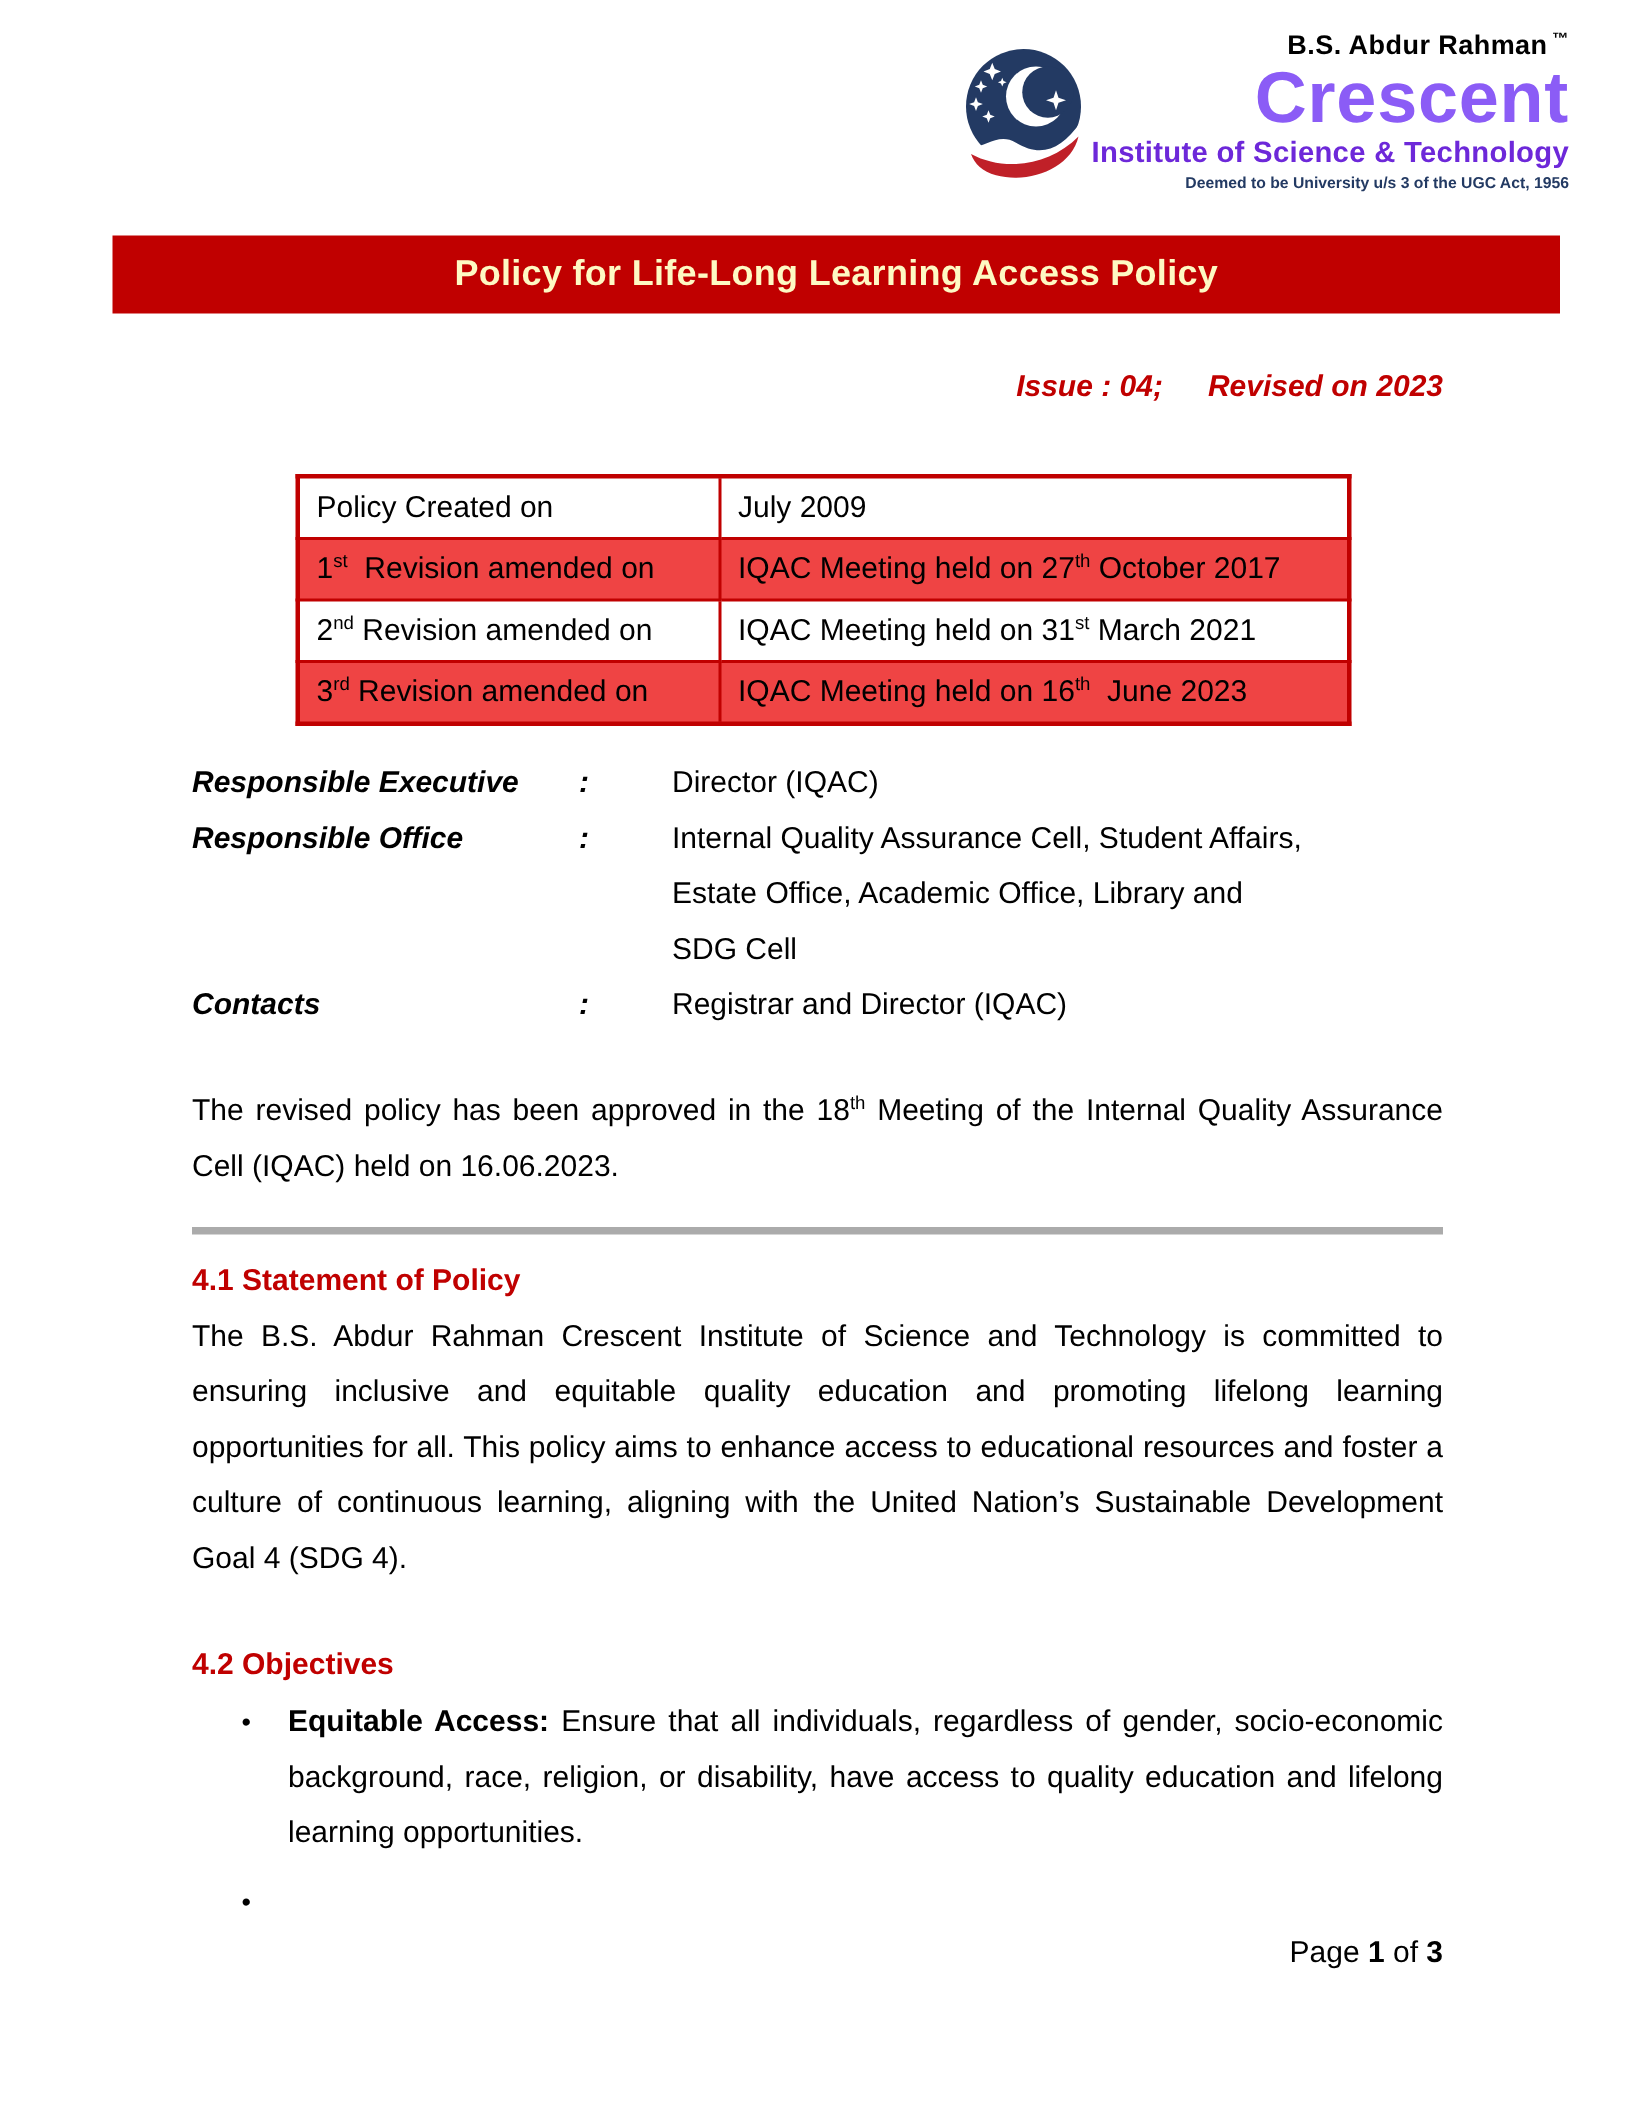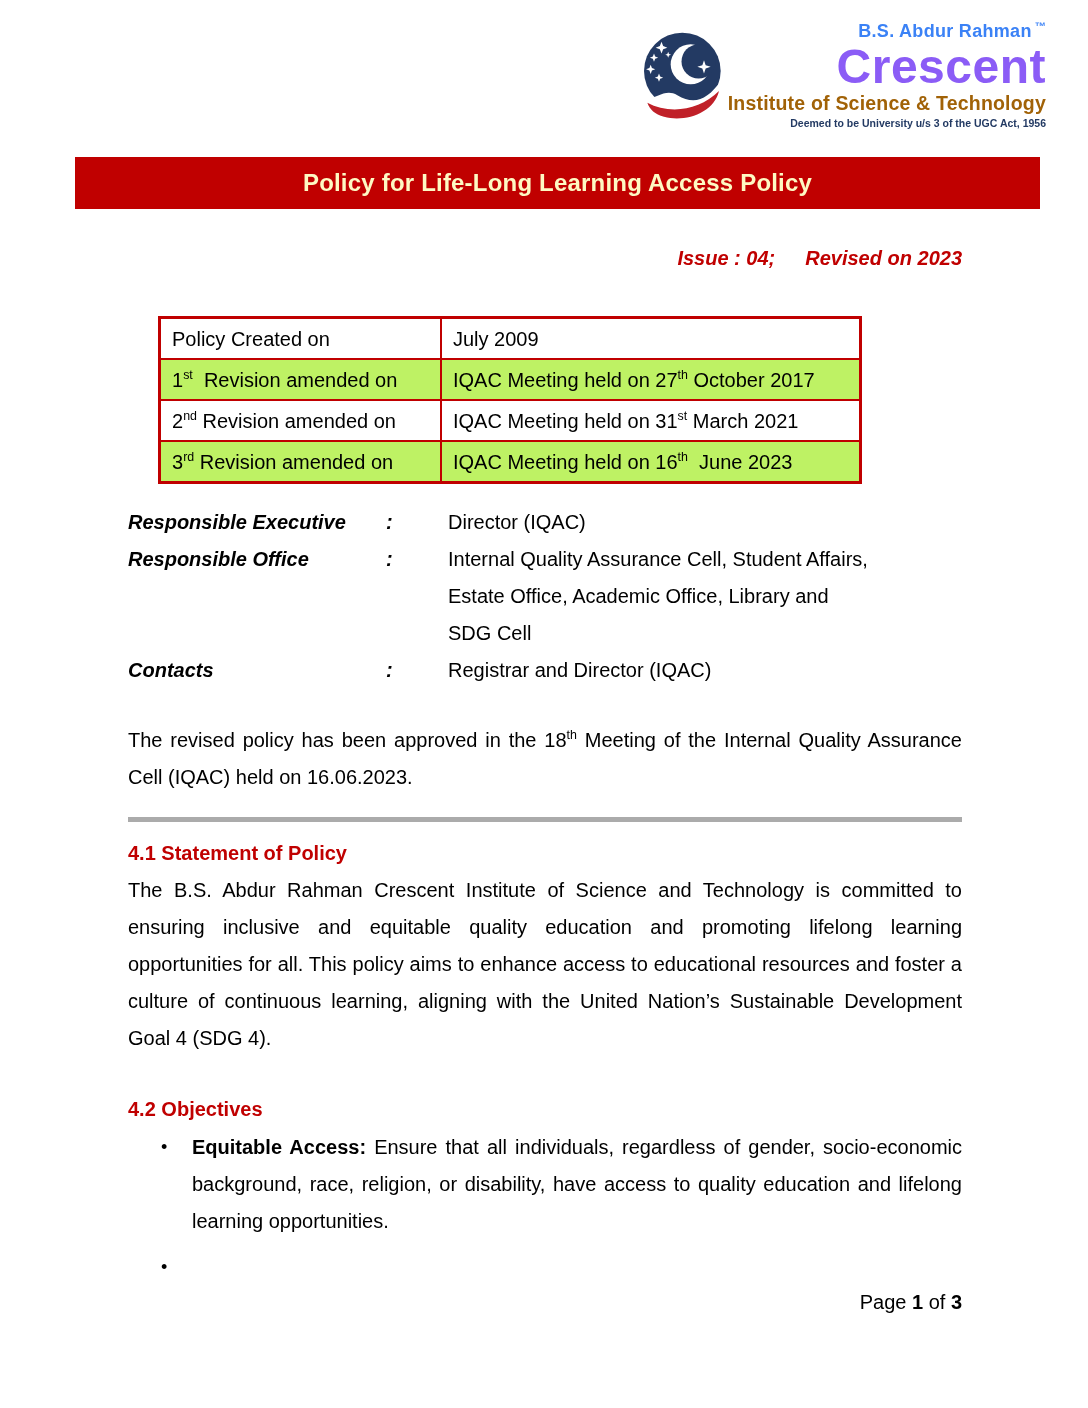--- a/index.html
+++ b/index.html
@@ -11,45 +11,45 @@
     margin: 0 auto;
     overflow: hidden;
     font-family: "Liberation Sans", "DejaVu Sans", sans-serif;
     color: #000;
   }
 
   
   .logo { position: absolute; top: 20px; right: 42px; display: flex; align-items: flex-start; }
   .logo-icon { width: 100px; height: 104px; flex: 0 0 auto; margin-top: 4px; }
   .logo-textcol { display: flex; flex-direction: column; align-items: flex-end; margin-left: -6px; }
-  .logo-tm { font-size: 18px; font-weight: 600; color: #3b82f6; letter-spacing: 0.3px; white-space: nowrap; }
+  .logo-tm { font-size: 18px; font-weight: 600; color: #000000; letter-spacing: 0.3px; white-space: nowrap; }
   .logo-tm .tmsym { font-size: 11px; vertical-align: super; margin-left: 3px; }
   .logo-brand { font-size: 48px; font-weight: 700; color: #8b5cf6; line-height: 1.0; letter-spacing: 0.5px; margin-top: 1px; }
-  .logo-sub { font-size: 19.5px; font-weight: 700; color: #a16207; letter-spacing: 0.2px; margin-top: 1px; white-space: nowrap; }
+  .logo-sub { font-size: 19.5px; font-weight: 700; color: #6d28d9; letter-spacing: 0.2px; margin-top: 1px; white-space: nowrap; }
   .logo-tag { font-size: 10.5px; font-weight: 600; color: #233a63; margin-top: 2px; white-space: nowrap; }
 
   
   .banner {
     position: absolute; left: 75px; top: 157px; width: 965px; height: 52px;
     background: #c00000; display: flex; align-items: center; justify-content: center;
   }
   .banner-title { color: #fef9c3; font-size: 24px; font-weight: 700; letter-spacing: 0.2px; }
 
   
   .content { position: absolute; left: 128px; top: 244px; width: 834px; }
 
   .issue-line { text-align: right; color: #c00000; font-weight: 700; font-style: italic; font-size: 20px; line-height: 28px; }
   .issue-line .rev { margin-left: 30px; }
 
   
-  table.revtable { border-collapse: collapse; margin: 44px 0 0 30px; border: 3px solid #c00000; }
+  table.revtable { border-collapse: collapse; margin: 44px 0 0 69px; border: 3px solid #c00000; }
   table.revtable td { border: 2px solid #c00000; height: 39px; font-size: 20px; padding: 0 10px 0 11px; vertical-align: middle; }
   td.c1 { width: 258px; }
   td.c2 { width: 396px; }
-  tr.pink td { background: #bef264; }
+  tr.pink td { background: #ef4444; }
   .sup { font-size: 0.62em; vertical-align: super; }
 
   
   .resp { margin-top: 20px; display: grid; grid-template-columns: 258px 62px 1fr; font-size: 20px; line-height: 37px; }
   .resp .lbl { font-weight: 700; font-style: italic; }
   .resp .col { font-weight: 700; font-style: italic; }
   .resp .val { }
 
   
   .para { font-size: 20px; line-height: 37px; text-align: justify; }

